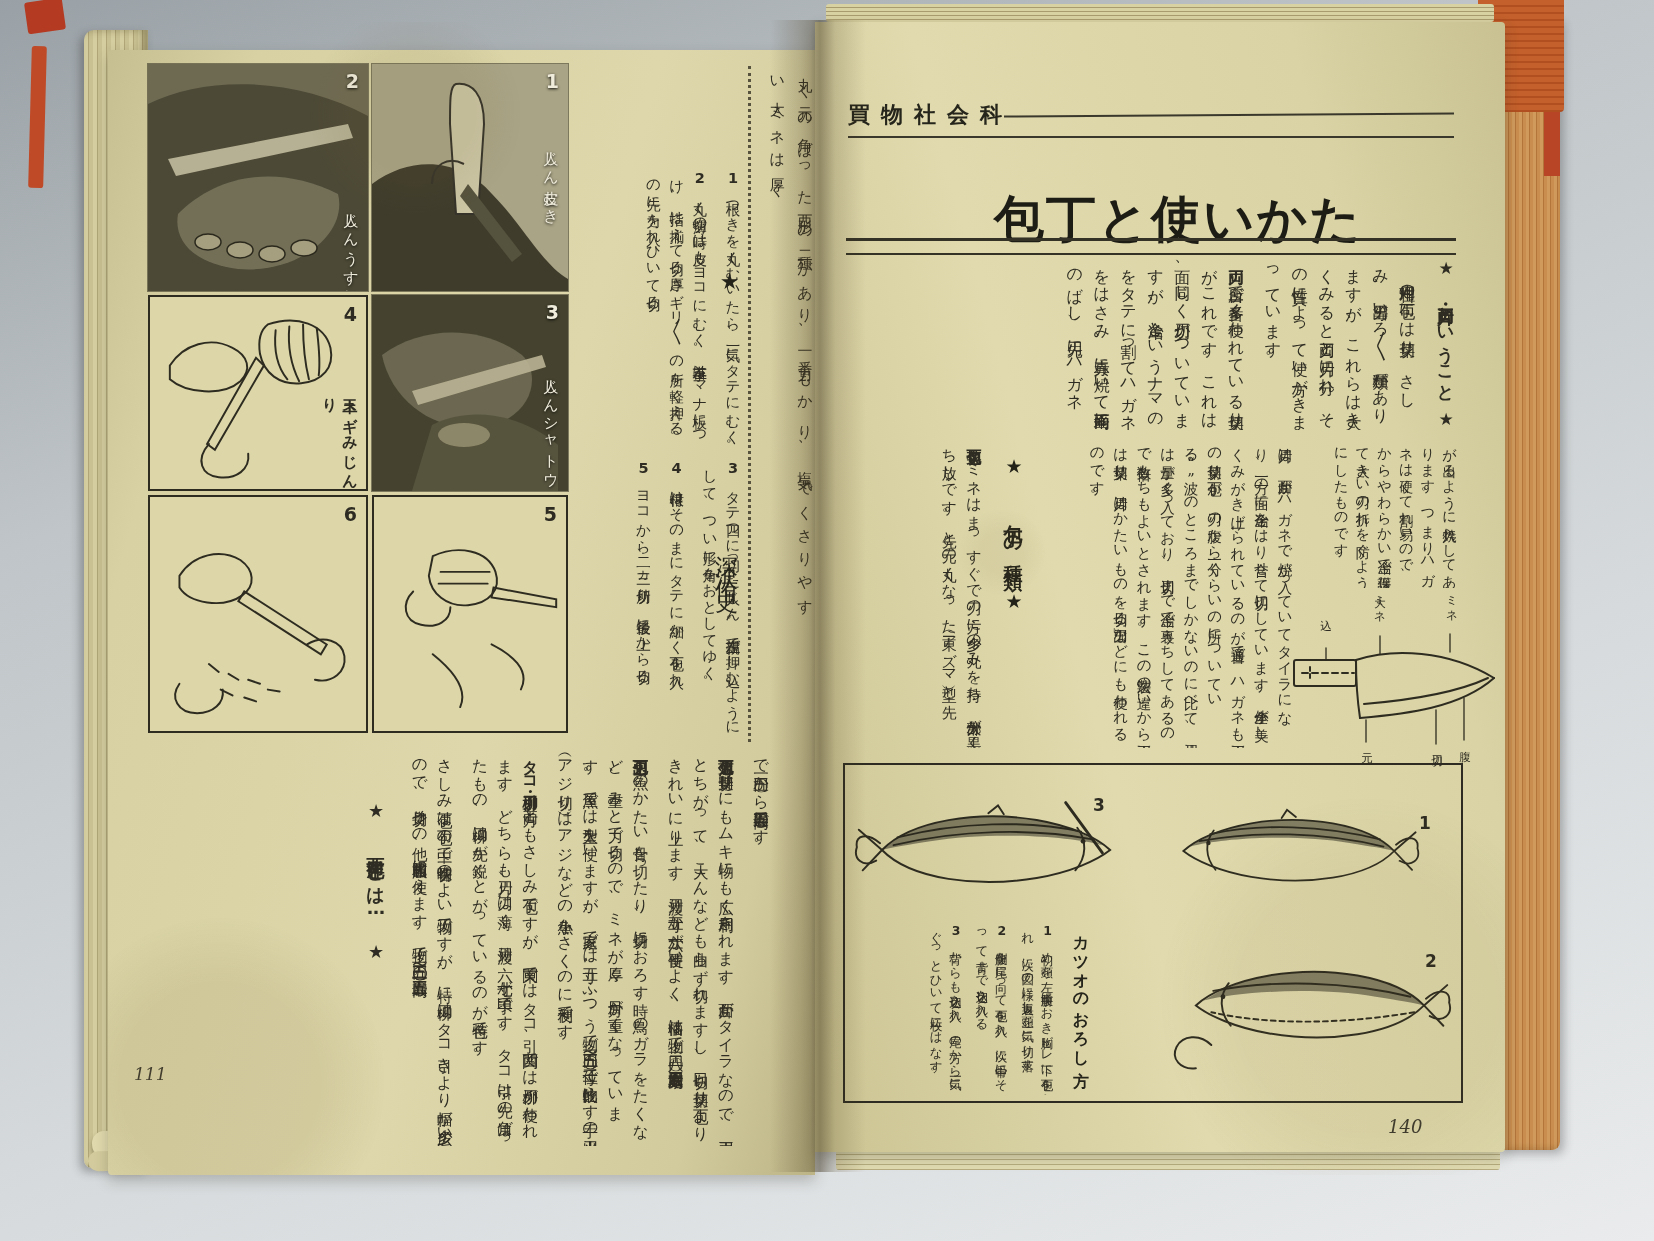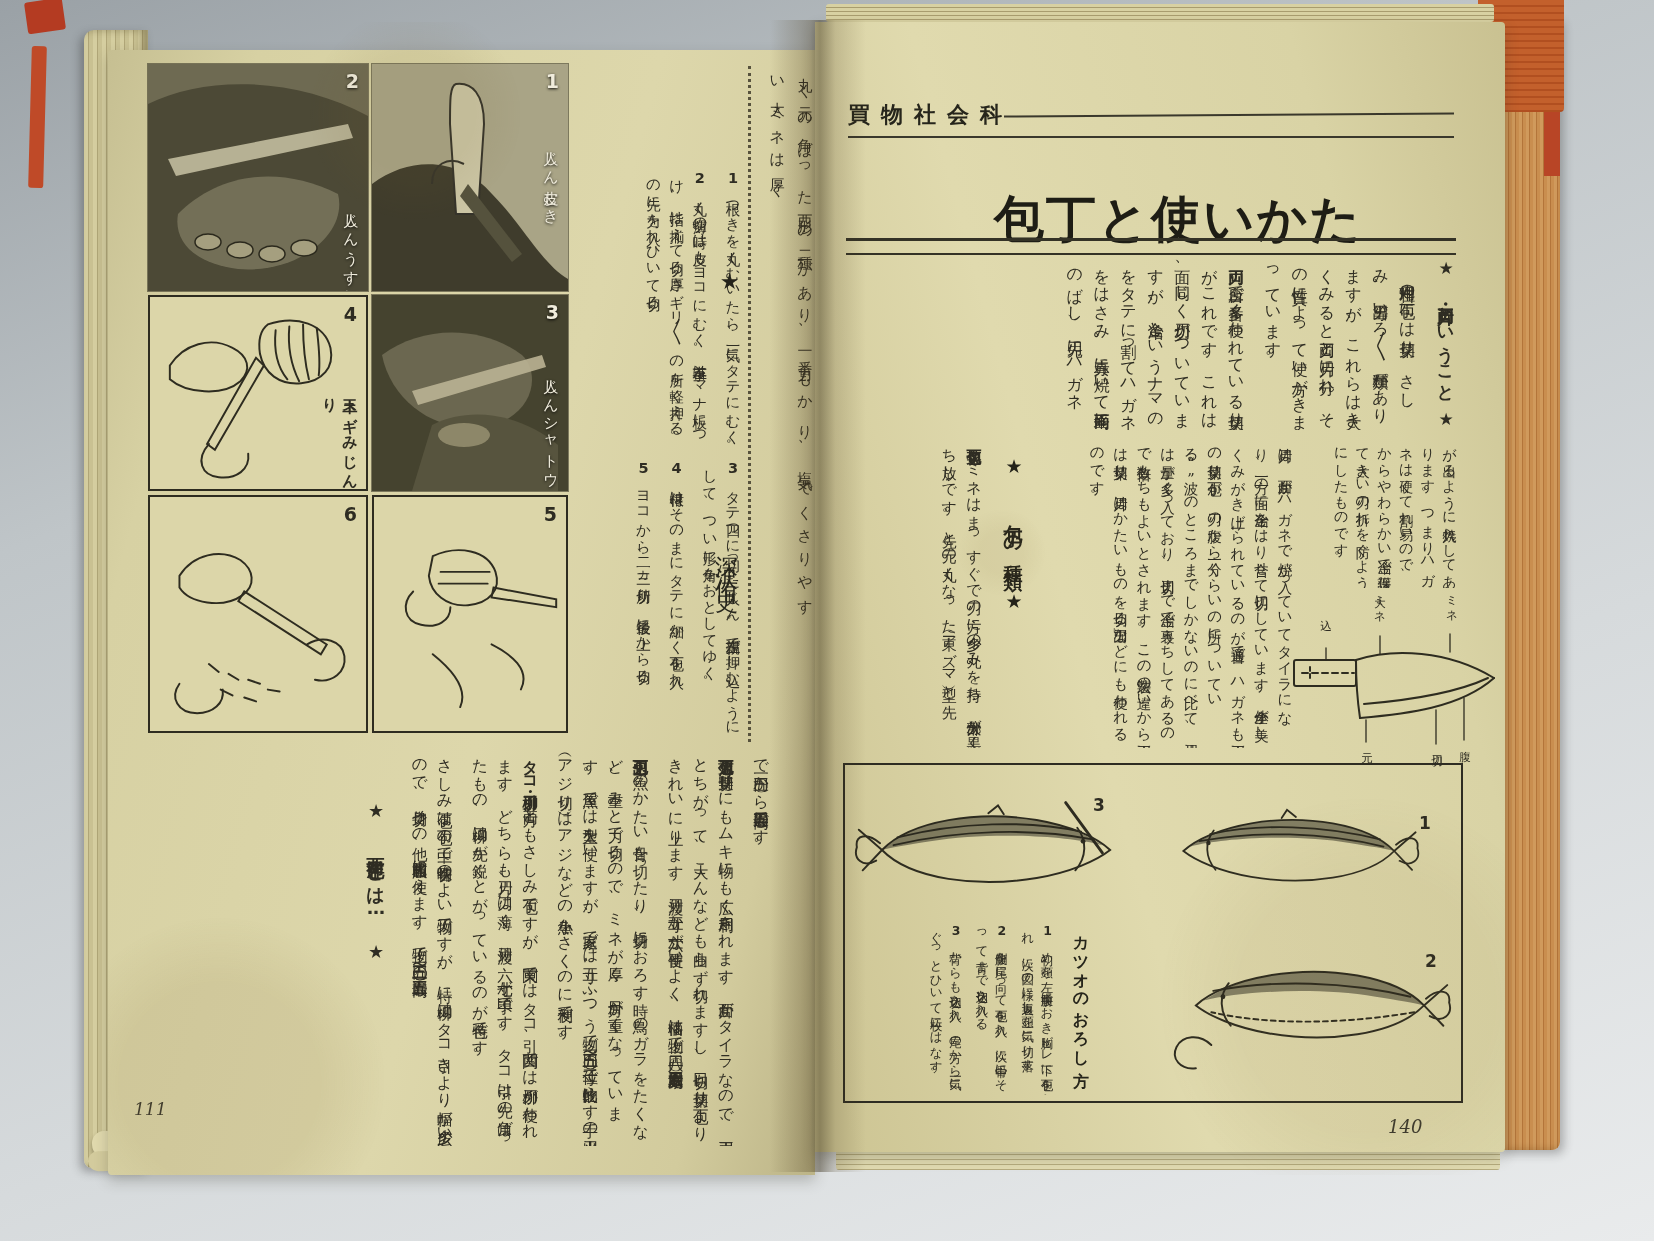--- a/index.html
+++ b/index.html
@@ -70,21 +70,21 @@
             font-family:"DejaVu Sans",sans-serif;font-weight:700;color:#24231a;}
   #headline .star{font-size:22px;display:block;margin-block-end:8px;}
   #headline .htxt{font-size:31px;letter-spacing:.1em;}
   #byline{left:700px;top:538px;width:46px;height:200px;font-size:23px;letter-spacing:.5em;color:#26251c;}
   #vdivider{left:748px;top:66px;height:676px;width:0;border-left:3px dotted #57523d;}
   #lintro{left:752px;top:66px;width:66px;height:560px;letter-spacing:.42em;line-height:1.85;}
   #lintro .p2{padding-top:118px;}
   #lbottom{left:133px;top:748px;width:640px;height:398px;font-size:15.5px;line-height:1.62;}
   #lbottom .bheading{font-size:18px;letter-spacing:.12em;padding-top:52px;margin-block-start:16px;}
   .pageno{font:italic 17px "DejaVu Serif",serif;color:#3c3a2e;}
-  #pn111{left:134px;top:1099px;}
+  #pn111{left:134px;top:1064px;}
   #pn110{left:1388px;top:1116px;font-size:18px;}
   
   #kicker{left:848px;top:100px;font:700 22px "DejaVu Sans",sans-serif;letter-spacing:.5em;color:#26251b;}
   #krule1{left:1004px;top:114px;width:450px;height:2px;background:#3a382c;transform:rotate(-.4deg);}
   #krule2{left:848px;top:136px;width:606px;height:2px;background:#3a382c;}
   #rtitle{left:994px;top:146px;font-family:"DejaVu Sans",sans-serif;font-weight:900;font-size:50px;letter-spacing:.04em;color:#1e1d15;margin-top:40px;}
   #trule1{left:846px;top:238px;width:610px;height:2.5px;background:#343226;}
   #trule2{left:846px;top:253px;width:610px;height:1.5px;background:#343226;}
   #band1{left:846px;top:258px;width:614px;height:172px;font-size:16px;line-height:1.68;}
   #band1 .sechead{font-size:17px;line-height:1.75;}

